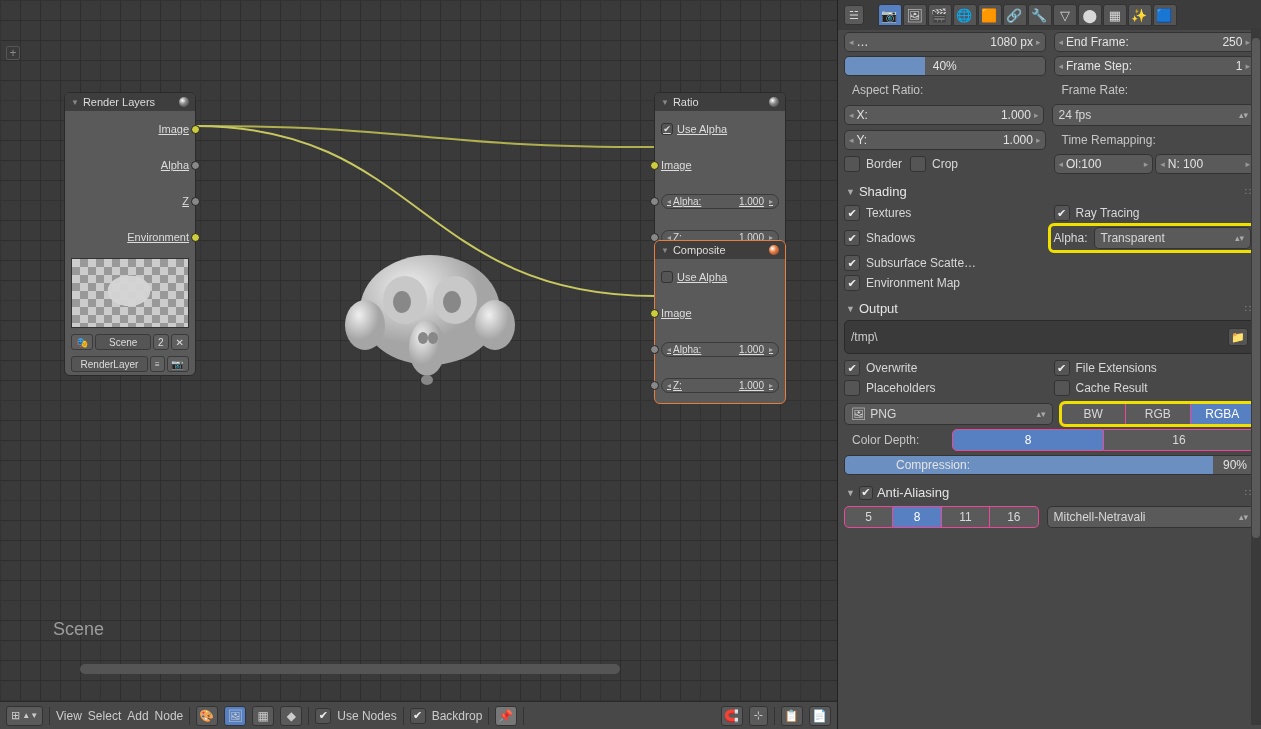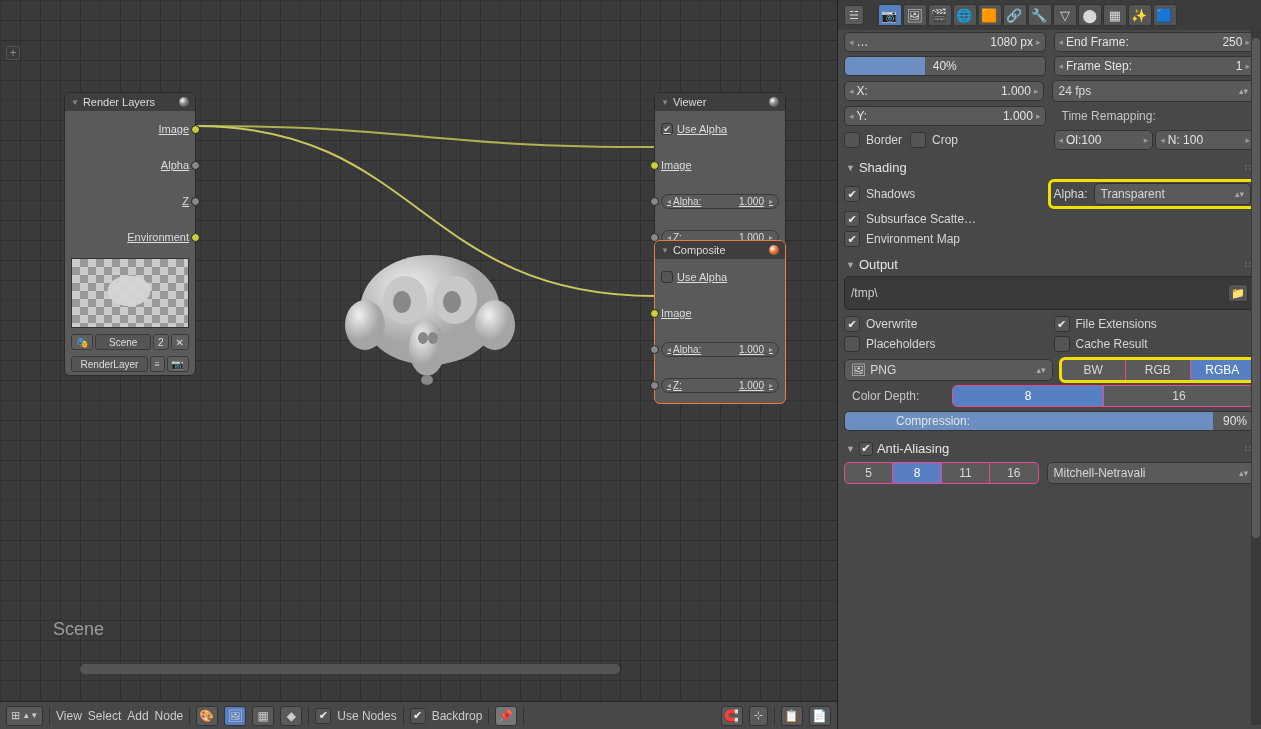--- a/index.html
+++ b/index.html
@@ -161,21 +161,21 @@
     <div class="node-toolbar">
       <span class="mini-field" style="flex:1">RenderLayer</span>
       <span class="mini-btn" style="font-size:8px">≡</span>
       <span class="mini-btn">📷</span>
     </div>
   </div>
 
   <div class="node" style="left:654px;top:92px;width:132px">
     <div class="node-header">
       <span class="tri">▼</span>
-      <span>Viewer</span>
+      <span>Ratio</span>
       <span class="dot"></span>
     </div>
     <div class="node-row">
         <span class="chk-round">✔</span>
         <span>Use Alpha</span>
       </div>
     <div class="node-row">
         <span class="socket in yellow"></span>
         <span>Image</span>
       </div>
@@ -308,20 +308,24 @@
           <span class="val" style="margin:8px auto">40%</span>
         </div>
       <div class="col num-widget">
           <span class="arr">◂</span>
           <span class="lbl">Frame Step:</span>
           <span class="val">1</span>
           <span class="arr">▸</span>
         </div>
     </div>
     <div class="field-row">
+        <div class="col panel-sub">Aspect Ratio:</div>
+        <div class="col panel-sub">Frame Rate:</div>
+      </div>
+    <div class="field-row">
       <div class="col num-widget">
           <span class="arr">◂</span>
           <span class="lbl">X:</span>
           <span class="val">1.000</span>
           <span class="arr">▸</span>
         </div>
       <div class="col dropdown-full">
           <span>24 fps</span>
           <span class="updown">▴▾</span>
         </div>
@@ -361,20 +365,30 @@
     </div>
 
     <div class="panel-head">
         <span class="tri">▼</span>
         <span>Shading</span>
         <span class="panel-dots">∷</span>
       </div>
     <div class="field-row">
       <div class="col"><span class="checkbox">
             <span class="check-sq checked"></span>
+            <span>Textures</span>
+          </span></div>
+      <div class="col"><span class="checkbox">
+            <span class="check-sq checked"></span>
+            <span>Ray Tracing</span>
+          </span></div>
+    </div>
+    <div class="field-row">
+      <div class="col"><span class="checkbox">
+            <span class="check-sq checked"></span>
             <span>Shadows</span>
           </span></div>
       <div class="col highlight-yellow" style="display:flex;align-items:center;gap:6px;padding:2px 4px">
         <span>Alpha:</span>
         <div class="dropdown-full" style="flex:1">
             <span>Transparent</span>
             <span class="updown">▴▾</span>
           </div>
       </div>
     </div>

